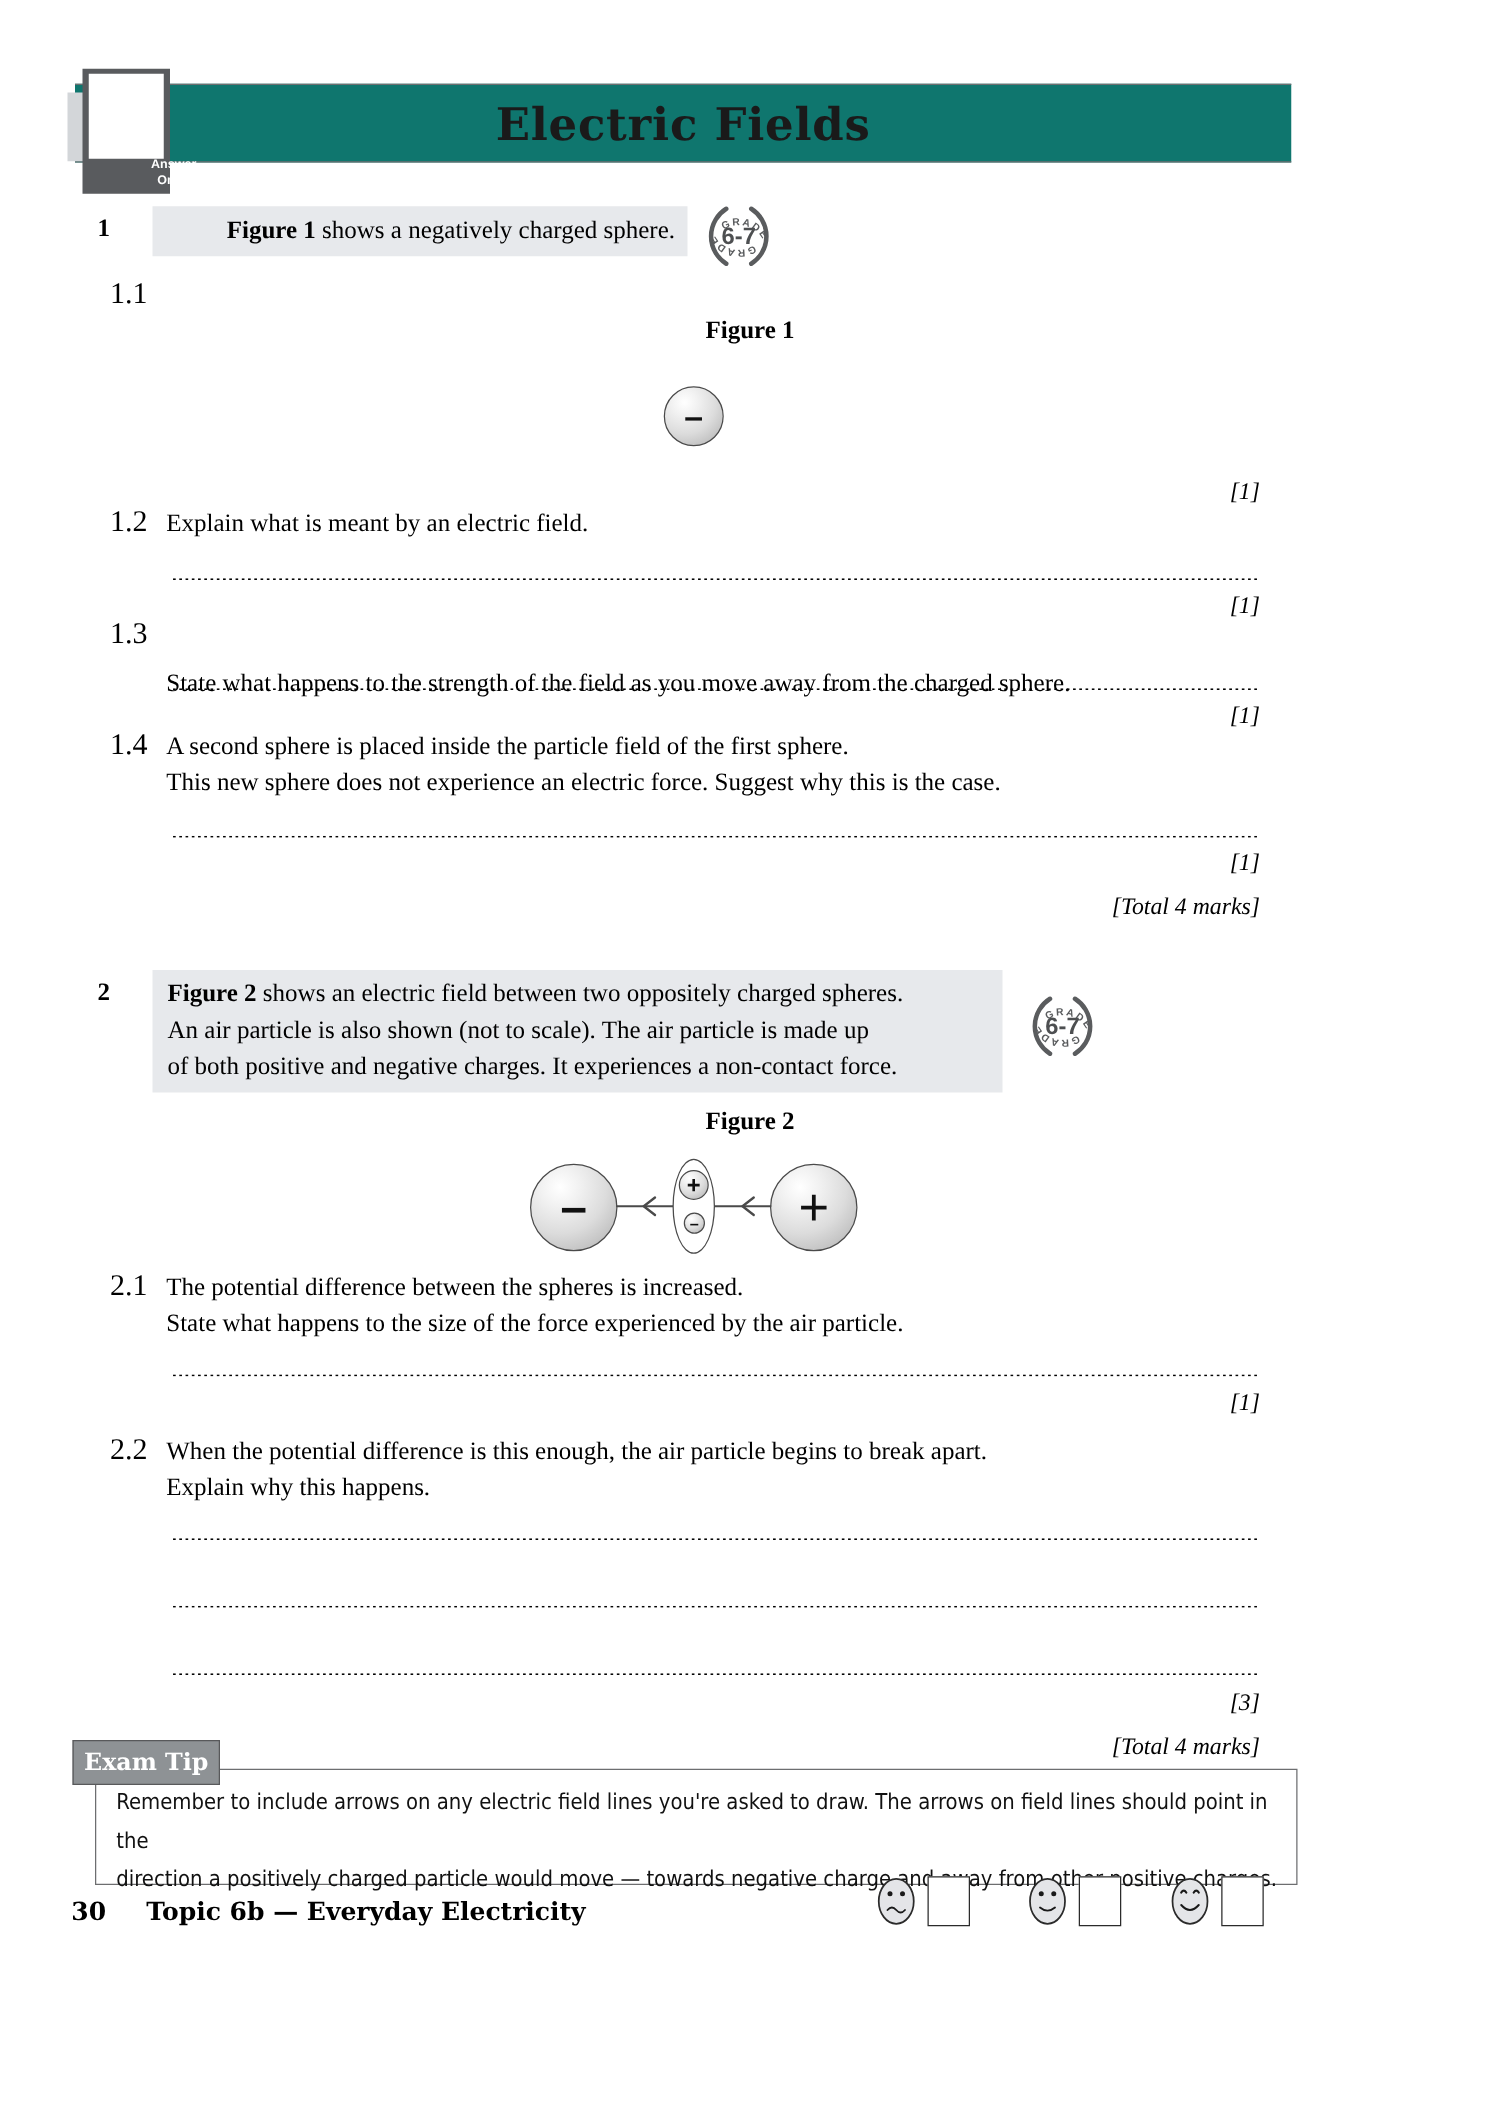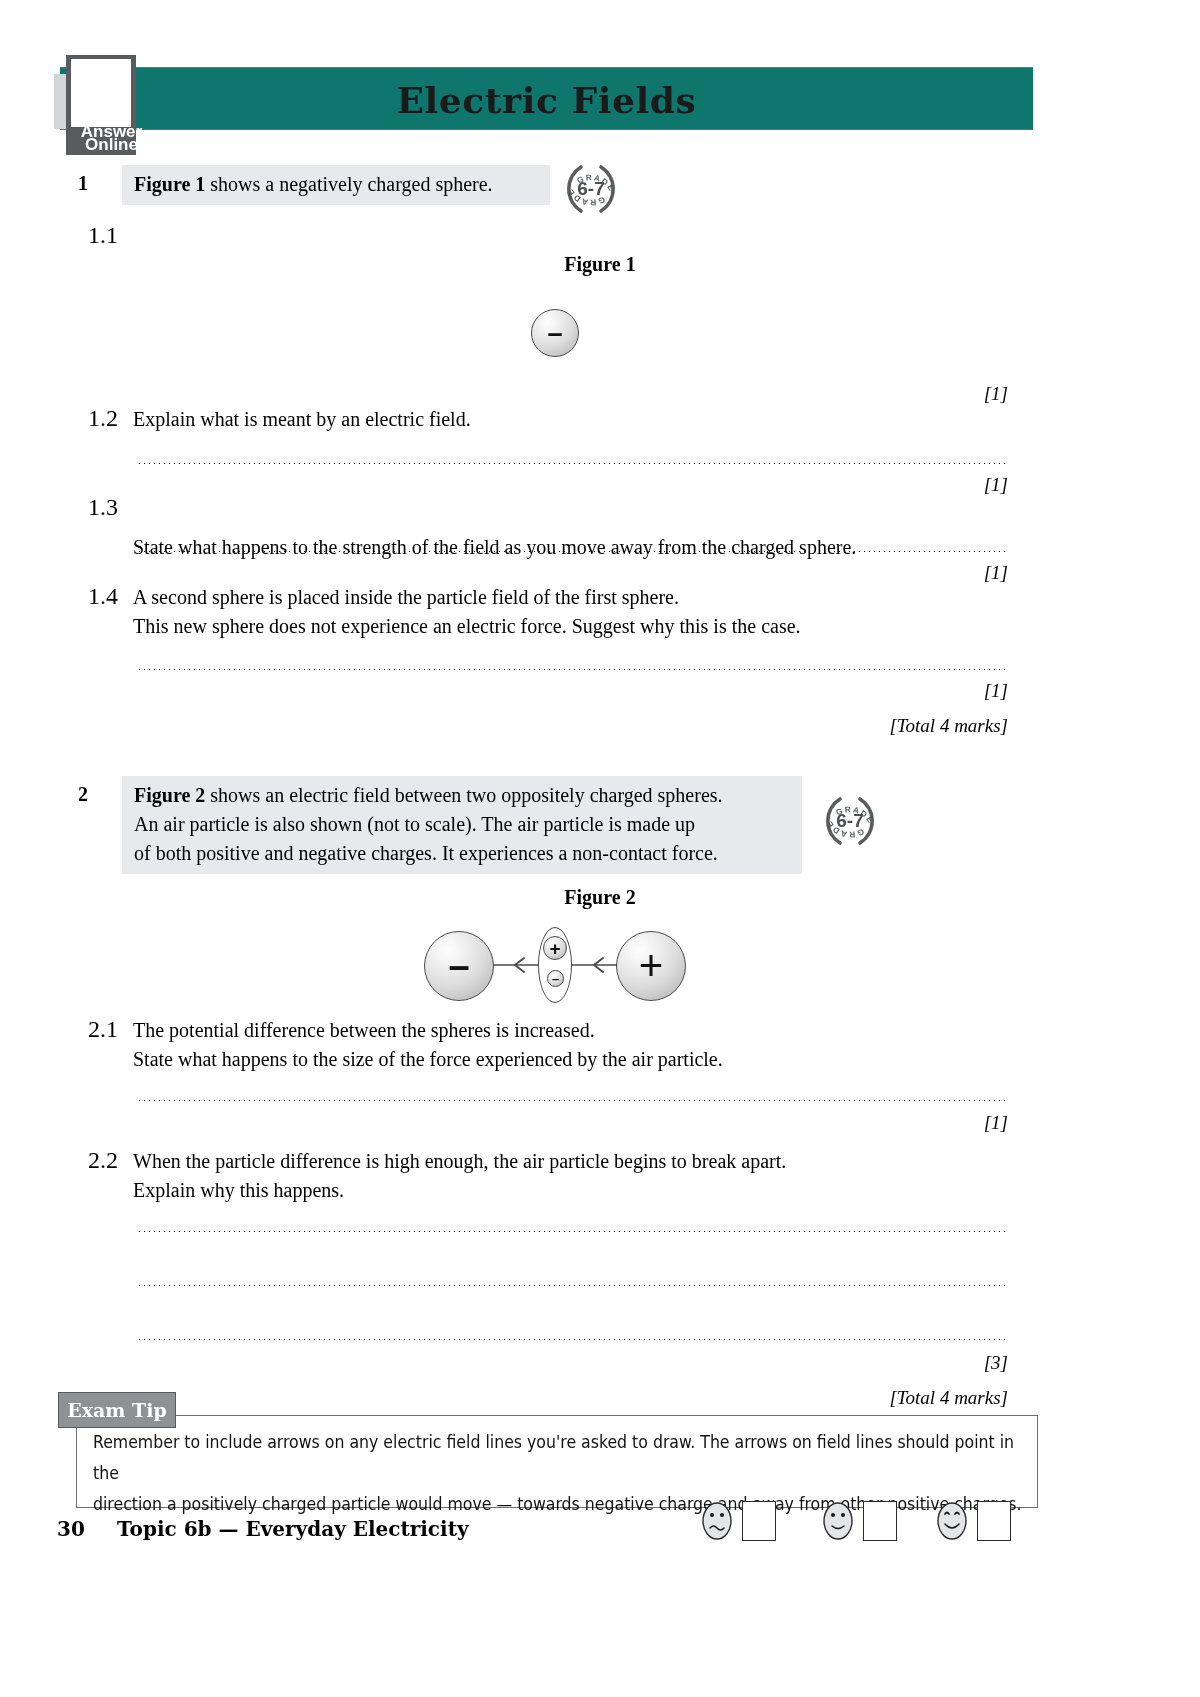--- a/index.html
+++ b/index.html
@@ -40,24 +40,24 @@
     background:#595b5e;
     z-index:5;
     box-sizing:border-box;
   }
   .answer-online .inner-box{
     position:absolute; left:5px; top:4px; width:60px; height:68px;
     background:#ffffff;
   }
   .answer-online .ao-text{
     position:absolute; left:0; bottom:4px; width:91px;
-    text-align:center;
+    text-align:right;
     font-family:"Liberation Sans", sans-serif;
     font-weight:700;
-    font-size:17px;
+    font-size:10px;
     line-height:12.5px;
     color:#ffffff;
   }
 
   
   .qnum{
     position:absolute;
     font-family:"Liberation Serif", serif;
     font-weight:700;
     font-size:20px;
@@ -196,21 +196,21 @@
   <div class="answer-online">
     <div class="inner-box"></div>
     <div class="ao-text">
       <span>Answer</span><br>
       <span>Online</span>
     </div>
   </div>
 
   <div class="qnum" style="left:78px; top:172px;">1</div>
 
-  <div class="stem" style="left:122px; top:165px; width:428px;">
+  <div class="stem" style="left:122px; top:165px; width:428px;text-align:right;">
     <b>Figure 1</b><span> shows a negatively charged sphere.</span>
   </div>
 
   <div class="grade-badge" style="left:559px; top:157px;">
     <svg width="64" height="64" viewBox="0 0 64 64">
       <defs>
         <path id="arcTop1" d="M 12,36 A 22,22 0 0 1 52,36" fill="none"></path>
         <path id="arcBot1" d="M 52,30 A 22,22 0 0 1 12,30" fill="none"></path>
       </defs>
       <path d="M 22,10 A 26,26 0 0 0 22,54" fill="none" stroke="#5a5c5e" stroke-width="3.6" stroke-linecap="round"></path>
@@ -312,21 +312,21 @@
   <div class="subnum" style="left:88px; top:1016px;">2.1</div>
   <div class="qtext" style="left:133px; top:1016px; width:900px;">
     <span>The potential difference between the spheres is increased.</span><br>
     <span>State what happens to the size of the force experienced by the air particle.</span>
   </div>
   <div class="dots" style="left:137px; top:1098px; width:871px;"></div>
   <div class="marks" style="left:880px; top:1112px; width:128px;">[1]</div>
 
   <div class="subnum" style="left:88px; top:1147px;">2.2</div>
   <div class="qtext" style="left:133px; top:1147px; width:900px;">
-    <span>When the particle difference is high enough, the air particle begins to break apart.</span><br>
+    <span>When the potential difference is this enough, the air particle begins to break apart.</span><br>
     <span>Explain why this happens.</span>
   </div>
   <div class="dots" style="left:137px; top:1229px; width:871px;"></div>
   <div class="dots" style="left:137px; top:1283px; width:871px;"></div>
   <div class="dots" style="left:137px; top:1337px; width:871px;"></div>
   <div class="marks" style="left:880px; top:1352px; width:128px;">[3]</div>
   <div class="marks" style="left:780px; top:1387px; width:228px;">[Total 4 marks]</div>
 
   <div class="examtip-box" style="left:76px; top:1415px; width:962px; height:93px;"></div>
   <div class="examtip-tab" style="left:58px; top:1392px; width:118px; height:36px;">Exam Tip</div>

